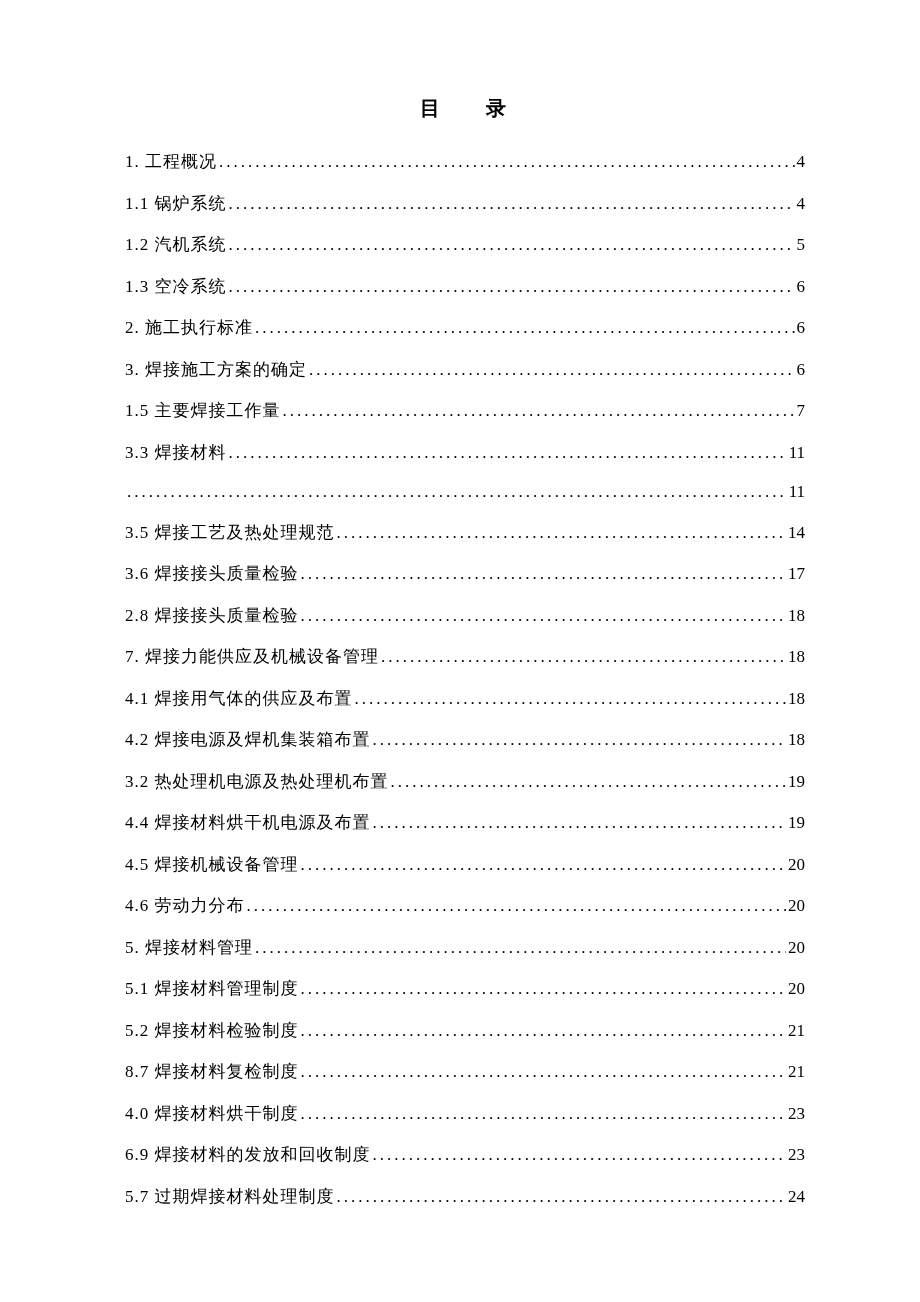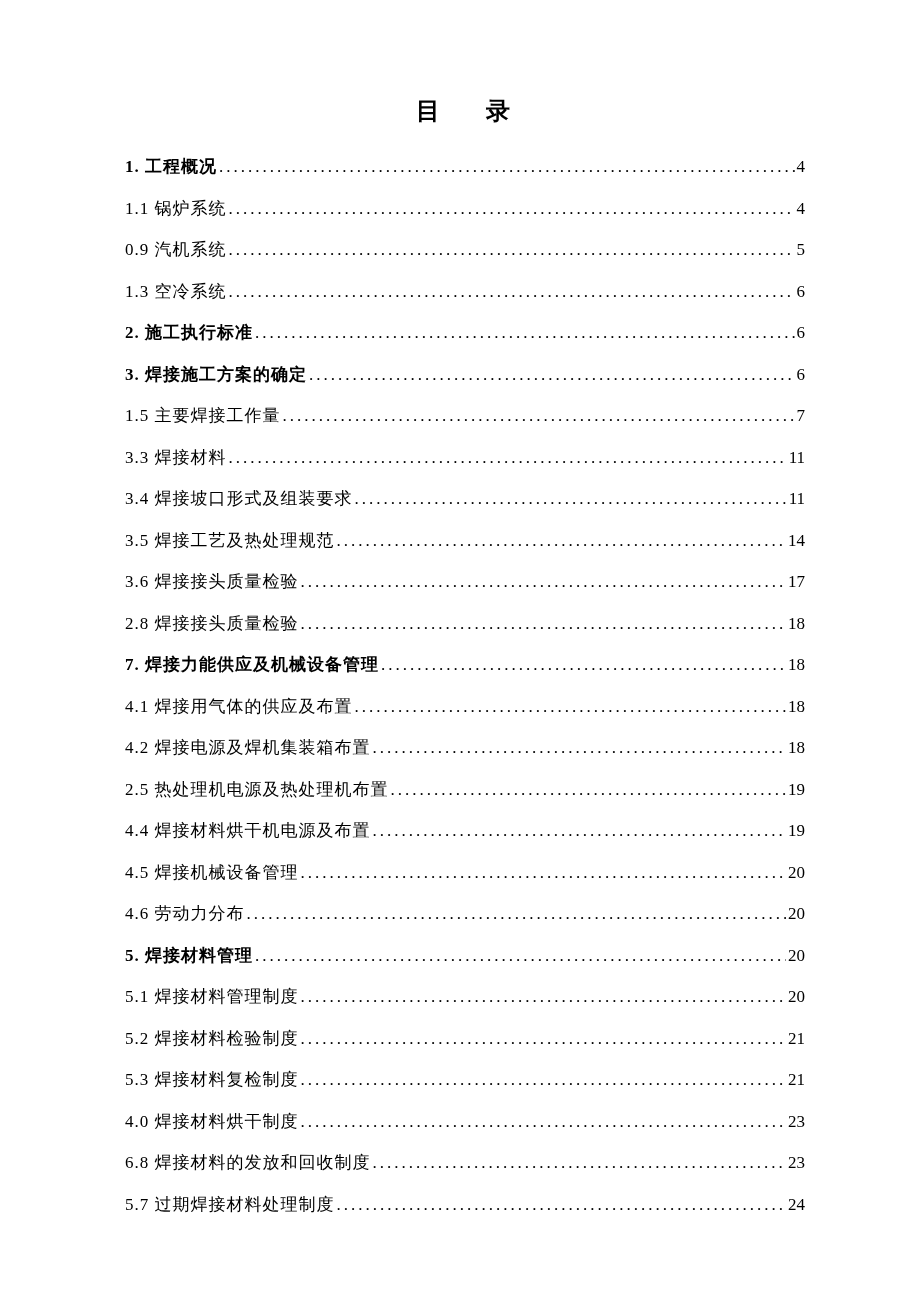--- a/index.html
+++ b/index.html
@@ -8,39 +8,39 @@
       width: 920px;
       margin: 0 auto;
       font-family: "SimSun", "宋体", serif;
       font-size: 17px;
       color: #000;
       padding: 95px 115px 50px 125px;
     }
     .title {
       text-align: center;
       font-weight: bold;
-      font-size: 24px;
+      font-size: 20px;
       margin-bottom: 28px;
       letter-spacing: 4px;
     }
     .title .gap {
       display: inline-block;
       width: 42px;
     }
     .toc-entry {
       display: flex;
       align-items: baseline;
       margin-bottom: 18.5px;
       white-space: nowrap;
     }
     .toc-label {
       flex-shrink: 0;
       letter-spacing: 1px;
     }
-    .toc-label.bold { font-weight: bold; }
+    .toc-label.bold { font-weight: normal; }
     .toc-dots {
       flex: 1;
       overflow: hidden;
       letter-spacing: 3px;
       padding: 0 2px;
       min-width: 0;
     }
     .toc-dots::before {
       content: ".........................................................................................................................";
     }
@@ -61,21 +61,21 @@
       <span class="toc-label bold">1. 工程概况</span>
       <span class="toc-dots"></span>
       <span class="toc-page">4</span>
     </div>
     <div class="toc-entry">
       <span class="toc-label">1.1 锅炉系统</span>
       <span class="toc-dots"></span>
       <span class="toc-page">4</span>
     </div>
     <div class="toc-entry">
-      <span class="toc-label">0.9 汽机系统</span>
+      <span class="toc-label">1.2 汽机系统</span>
       <span class="toc-dots"></span>
       <span class="toc-page">5</span>
     </div>
     <div class="toc-entry">
       <span class="toc-label">1.3 空冷系统</span>
       <span class="toc-dots"></span>
       <span class="toc-page">6</span>
     </div>
     <div class="toc-entry">
       <span class="toc-label bold">2. 施工执行标准</span>
@@ -91,21 +91,20 @@
       <span class="toc-label">1.5 主要焊接工作量</span>
       <span class="toc-dots"></span>
       <span class="toc-page">7</span>
     </div>
     <div class="toc-entry">
       <span class="toc-label">3.3 焊接材料</span>
       <span class="toc-dots"></span>
       <span class="toc-page">11</span>
     </div>
     <div class="toc-entry">
-      <span class="toc-label">3.4 焊接坡口形式及组装要求</span>
       <span class="toc-dots"></span>
       <span class="toc-page">11</span>
     </div>
     <div class="toc-entry">
       <span class="toc-label">3.5 焊接工艺及热处理规范</span>
       <span class="toc-dots"></span>
       <span class="toc-page">14</span>
     </div>
     <div class="toc-entry">
       <span class="toc-label">3.6 焊接接头质量检验</span>
@@ -126,21 +125,21 @@
       <span class="toc-label">4.1 焊接用气体的供应及布置</span>
       <span class="toc-dots"></span>
       <span class="toc-page">18</span>
     </div>
     <div class="toc-entry">
       <span class="toc-label">4.2 焊接电源及焊机集装箱布置</span>
       <span class="toc-dots"></span>
       <span class="toc-page">18</span>
     </div>
     <div class="toc-entry">
-      <span class="toc-label">2.5 热处理机电源及热处理机布置</span>
+      <span class="toc-label">3.2 热处理机电源及热处理机布置</span>
       <span class="toc-dots"></span>
       <span class="toc-page">19</span>
     </div>
     <div class="toc-entry">
       <span class="toc-label">4.4 焊接材料烘干机电源及布置</span>
       <span class="toc-dots"></span>
       <span class="toc-page">19</span>
     </div>
     <div class="toc-entry">
       <span class="toc-label">4.5 焊接机械设备管理</span>
@@ -161,31 +160,31 @@
       <span class="toc-label">5.1 焊接材料管理制度</span>
       <span class="toc-dots"></span>
       <span class="toc-page">20</span>
     </div>
     <div class="toc-entry">
       <span class="toc-label">5.2 焊接材料检验制度</span>
       <span class="toc-dots"></span>
       <span class="toc-page">21</span>
     </div>
     <div class="toc-entry">
-      <span class="toc-label">5.3 焊接材料复检制度</span>
+      <span class="toc-label">8.7 焊接材料复检制度</span>
       <span class="toc-dots"></span>
       <span class="toc-page">21</span>
     </div>
     <div class="toc-entry">
       <span class="toc-label">4.0 焊接材料烘干制度</span>
       <span class="toc-dots"></span>
       <span class="toc-page">23</span>
     </div>
     <div class="toc-entry">
-      <span class="toc-label">6.8 焊接材料的发放和回收制度</span>
+      <span class="toc-label">6.9 焊接材料的发放和回收制度</span>
       <span class="toc-dots"></span>
       <span class="toc-page">23</span>
     </div>
     <div class="toc-entry">
       <span class="toc-label">5.7 过期焊接材料处理制度</span>
       <span class="toc-dots"></span>
       <span class="toc-page">24</span>
     </div>
   </div>
 

